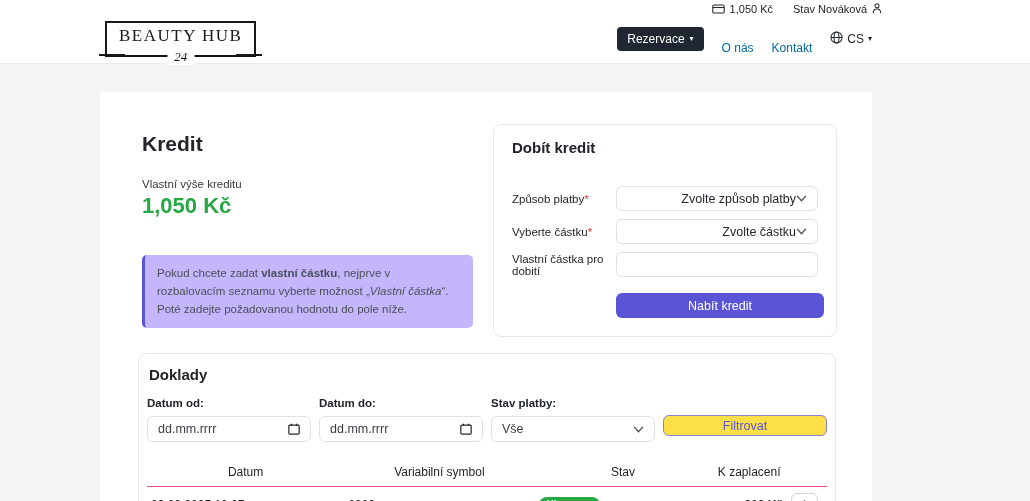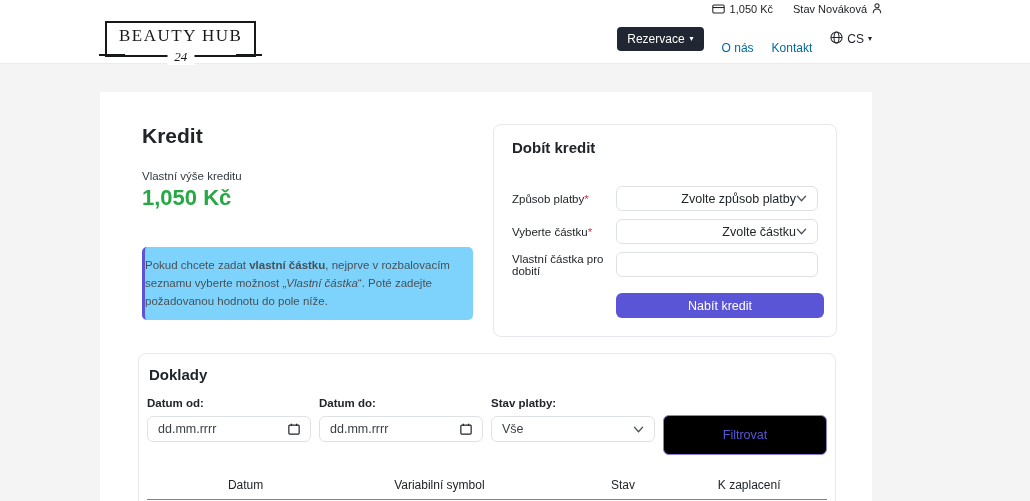--- a/index.html
+++ b/index.html
@@ -31,26 +31,26 @@
               font-family:"Liberation Sans", sans-serif; }
   .caret { font-size:8px; line-height:1; }
   .nav a { color:#0369a1; text-decoration:none; cursor:pointer;margin-top:18px; }
   .lang { display:flex; align-items:center; gap:4px; cursor:pointer; }
 
   
   .panel { width:772px; margin:28px 0 0 100px; background:#fff; min-height:405px;
            padding:32px 35px 30px 42px; }
 
   .row1 { display:flex; }
-  .col-left { width:331px; }
+  .col-left { width:331px;margin-top:8px; }
   h1.kredit { font-size:21px; font-weight:700; color:#212529; margin-bottom:22px; }
   .bal-label { font-size:11.5px; color:#343a40; margin-bottom:3px; }
   .bal-value { font-size:22px; font-weight:700; color:#28a745; margin-bottom:36px; }
-  .infobox { background:#7dd3fc; border-left:3px solid #5a54d6; border-radius:5px;
-             padding:10px 0; font-size:11.5px; line-height:1.55; color:#495057; }
+  .infobox { background:#c4b5fd; border-left:3px solid #5a54d6; border-radius:5px;
+             padding:10px 12px; font-size:11.5px; line-height:1.55; color:#495057; }
 
   .card { border:1px solid #e8e8ec; border-radius:8px; background:#fff; }
   .card-topup { margin-left:auto; width:344px; padding:14px 18px 18px; }
   .card-title { font-size:15px; font-weight:700; color:#212529; }
   .card-topup .card-title { margin-bottom:30px; }
 
   .frow { display:flex; align-items:center; margin-bottom:8px; }
   .frow .flabel { width:104px; flex:none; font-size:11.5px; color:#212529; }
   .req { color:#d63939; }
   .control { flex:1; height:25px; border:1px solid #dee2e6; border-radius:6px; background:#fff;
@@ -64,21 +64,21 @@
   
   .card-doklady { margin-top:16px; width:698px; margin-left:-4px; padding:12px 8px 0 8px; }
   .card-doklady .card-title { margin:0 0 14px 2px; }
   .filters { display:flex; gap:8px; }
   .fcol { flex:1; display:flex; flex-direction:column; }
   .fcol .flt-label { font-weight:700; font-size:11.5px; margin-bottom:7px; color:#212529; }
   .fcol .spacer { height:18px; }
   .field { height:26px; border:1px solid #dee2e6; border-radius:6px; background:#fff;
            font-size:12.5px; color:#3a3f44; display:flex; align-items:center;
            justify-content:space-between; padding:0 10px; cursor:pointer; }
-  .btn-outline { height:40px; border:1px solid #8781dd; color:#5a54d6; background:#000000;
+  .btn-outline { height:21px; border:1px solid #8781dd; color:#5a54d6; background:#fde047;
                  border-radius:6px; font-size:12.5px; cursor:pointer; font-family:"Liberation Sans", sans-serif; }
 
   table.docs { width:100%; border-collapse:collapse; margin-top:16px; font-size:12px; }
   table.docs th { text-align:center; font-weight:400; padding:7px 4px; border-bottom:1px solid #ec4899; }
   table.docs td { padding:6px 4px; border-bottom:1px solid #e9ecef; }
   .th-datum { width:29%; } .th-vs { width:28%; } .th-stav { width:26%; }
   .th-pay, .td-pay { text-align:right; }
   .th-act { width:40px; }
   .badge { display:inline-block; background:#28a745; color:#fff; font-size:10px; font-weight:700;
            padding:2.5px 8px; border-radius:10px; }

